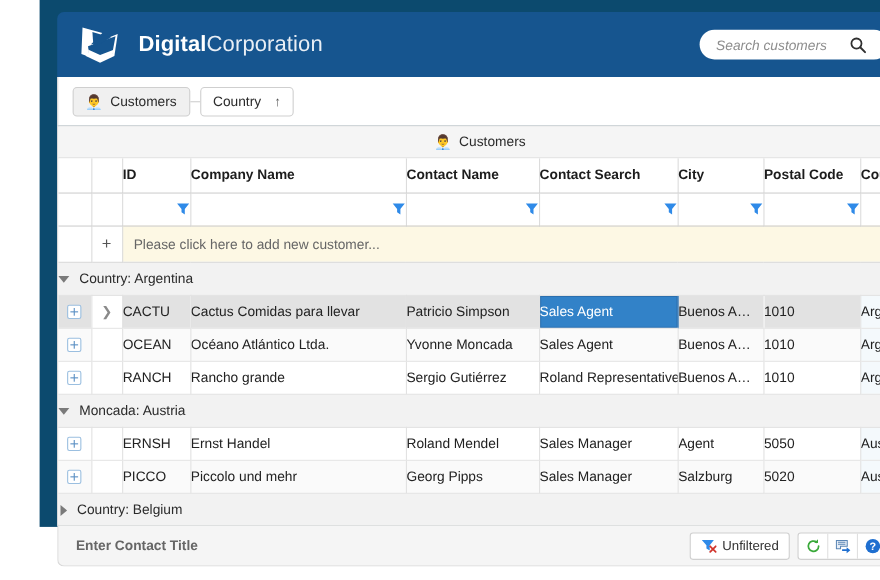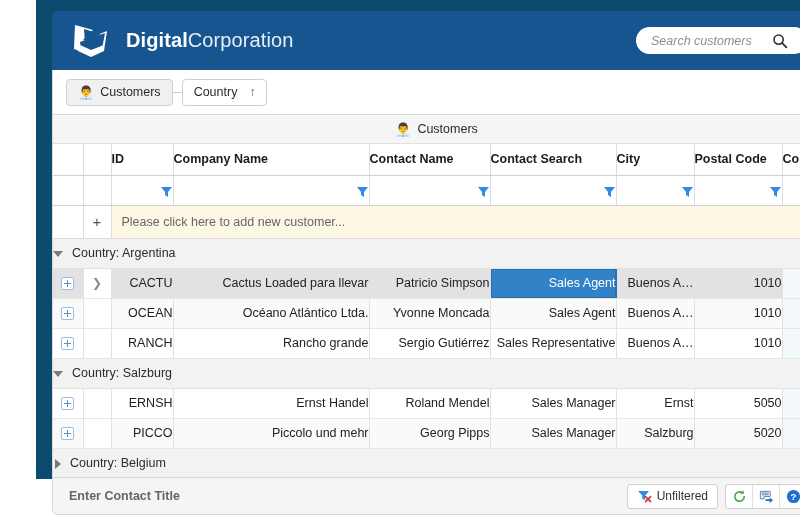--- a/index.html
+++ b/index.html
@@ -162,21 +162,20 @@
   .data-row td {
     height: 30px;
     border-right: 1px solid #e2e2e2;
     border-bottom: 1px solid #e6e6e6;
     font-size: 12.5px;
     color: #222;
     padding-left: 8px;
     white-space: nowrap;
     overflow: hidden;
     background: #ffffff;
-    text-align: right;
   }
   .data-row.alt td { background: #fafafa; }
   .data-row.focused td { background: #e2e2e2; }
   .data-row td.c-indent { border-right: 1px solid #e2e2e2; text-align: center; padding-left: 0; }
   .data-row td.c-chev { border-right: 1px solid #e2e2e2; text-align: center; padding-left: 0; background: #ffffff; }
   .data-row td.country { background: #f4f9fc; }
   .data-row.focused td.country { background: #f4f9fc; }
   .data-row td.sel {
     background: #3282c8 !important;
     color: #ffffff;
@@ -378,21 +377,21 @@
       <tr class="group-row">
         <td colspan="9">
           <span class="tri down"></span><span>Country: Argentina</span>
         </td>
       </tr>
 
       <tr class="data-row focused">
         <td class="c-indent"><span class="expander"></span></td>
         <td class="c-chev"><span class="chev">❯</span></td>
         <td>CACTU</td>
-        <td>Cactus Loaded para llevar</td>
+        <td>Cactus Comidas para llevar</td>
         <td>Patricio Simpson</td>
         <td class="sel">Sales Agent</td>
         <td>Buenos A…</td>
         <td>1010</td>
         <td class="country">Argentina</td>
       </tr>
 
       <tr class="data-row alt">
         <td class="c-indent"><span class="expander"></span></td>
         <td class="c-chev"></td>
@@ -404,40 +403,40 @@
         <td>1010</td>
         <td class="country">Argentina</td>
       </tr>
 
       <tr class="data-row">
         <td class="c-indent"><span class="expander"></span></td>
         <td class="c-chev"></td>
         <td>RANCH</td>
         <td>Rancho grande</td>
         <td>Sergio Gutiérrez</td>
-        <td>Sales Representative</td>
+        <td>Roland Representative</td>
         <td>Buenos A…</td>
         <td>1010</td>
         <td class="country">Argentina</td>
       </tr>
 
       <tr class="group-row">
         <td colspan="9">
-          <span class="tri down"></span><span>Country: Salzburg</span>
+          <span class="tri down"></span><span>Moncada: Austria</span>
         </td>
       </tr>
 
       <tr class="data-row">
         <td class="c-indent"><span class="expander"></span></td>
         <td class="c-chev"></td>
         <td>ERNSH</td>
         <td>Ernst Handel</td>
         <td>Roland Mendel</td>
         <td>Sales Manager</td>
-        <td>Ernst</td>
+        <td>Agent</td>
         <td>5050</td>
         <td class="country">Austria</td>
       </tr>
 
       <tr class="data-row alt">
         <td class="c-indent"><span class="expander"></span></td>
         <td class="c-chev"></td>
         <td>PICCO</td>
         <td>Piccolo und mehr</td>
         <td>Georg Pipps</td>

